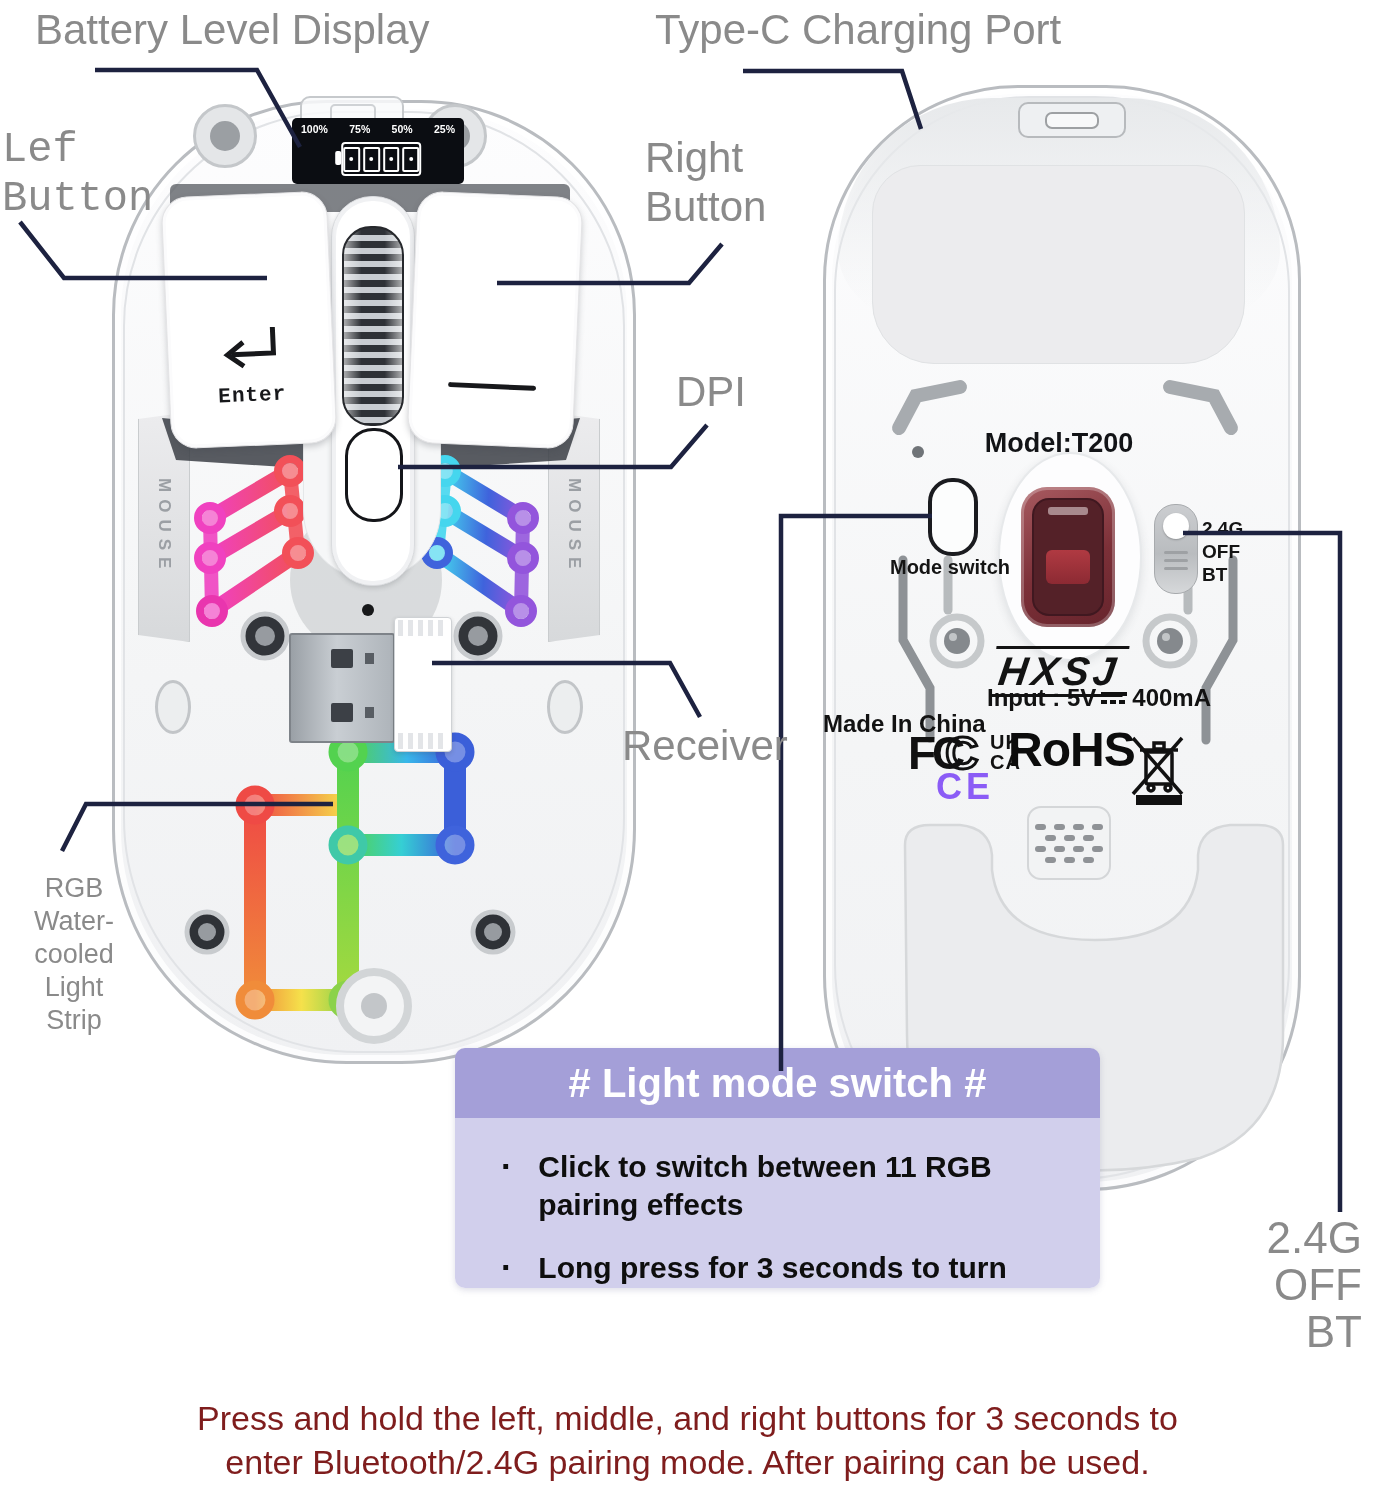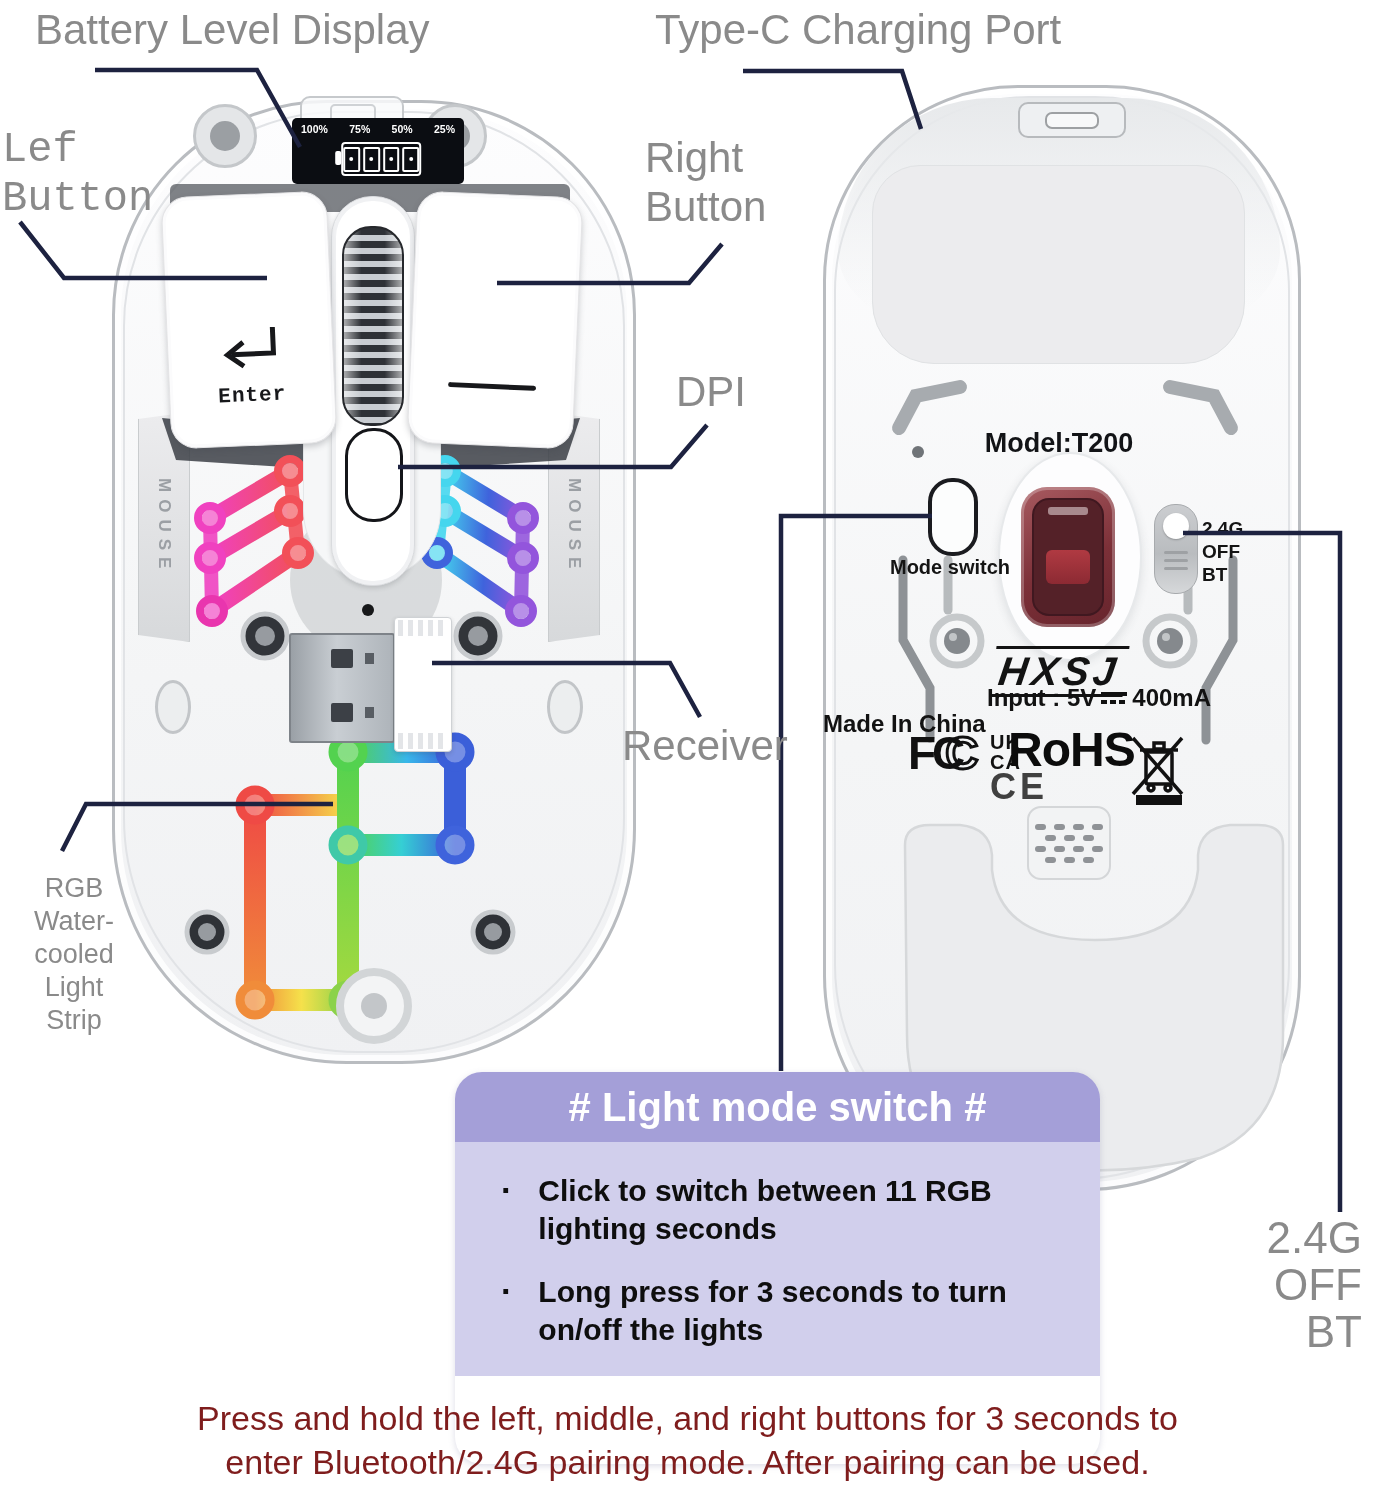--- a/index.html
+++ b/index.html
@@ -84,28 +84,28 @@
               border-top:3px solid #131313;border-bottom:3px solid #131313;padding:0 6px;}
   .input-row{left:823px;top:684px;width:472px;text-align:center;font-size:24px;font-weight:bold;color:#121212;z-index:9;margin-left:40px;}
   .dc{display:inline-block;width:26px;height:15px;margin:0 5px;vertical-align:baseline;
       background:linear-gradient(#111,#111) 0 1px/100% 4px no-repeat,
                  repeating-linear-gradient(90deg,#111 0 6px,transparent 6px 9px) 0 9px/100% 4px no-repeat;}
   .madein-row{left:823px;top:710px;width:472px;text-align:left;font-size:24px;font-weight:bold;color:#121212;z-index:9;}
   .cert-fcc{left:908px;top:726px;z-index:9;font-weight:bold;font-size:46px;color:#111;letter-spacing:-4px;}
   .cert-fcc .outline{color:transparent;-webkit-text-stroke:3px #111;margin-left:-16px;}
   .cert-ukca{left:990px;top:732px;z-index:9;font-size:20px;font-weight:bold;color:#111;line-height:20px;letter-spacing:1px;}
   .cert-rohs{left:1008px;top:722px;z-index:9;font-size:48px;font-weight:800;color:#0c0c0c;letter-spacing:-1px;}
-  .cert-ce{left:990px;top:766px;z-index:9;font-size:36px;font-weight:bold;color:#404040;letter-spacing:4px;}
+  .cert-ce{left:936px;top:766px;z-index:9;font-size:36px;font-weight:bold;color:#8b5cf6;letter-spacing:4px;}
   .weee-bar{left:1136px;top:795px;width:46px;height:10px;background:#111;z-index:9;}
   .speaker{left:1027px;top:806px;width:80px;height:62px;border:2px solid #d4d6d8;border-radius:14px;background:#f2f3f4;z-index:9;
            display:flex;flex-direction:column;justify-content:center;gap:5px;padding:4px 0;}
   .sp-row{display:flex;justify-content:center;gap:8px;}
   .sp-dot{width:11px;height:6px;border-radius:3px;background:#8f9296;}
   
-  .info-box{left:455px;top:1072px;width:645px;height:392px;border-radius:27px;overflow:hidden;z-index:40;
+  .info-box{left:455px;top:1048px;width:645px;height:240px;border-radius:10px;overflow:hidden;z-index:40;
             box-shadow:0 2px 6px rgba(120,120,160,.25);}
   .info-head{height:70px;background:#a49fd8;display:flex;align-items:center;justify-content:center;
              color:#ffffff;font-size:40px;font-weight:bold;}
   .info-body{background:#d1cfec;height:234px;padding:30px 30px 0 46px;box-sizing:border-box;}
   .bullet-row{display:flex;gap:14px;color:#0e0e0e;font-size:30px;font-weight:bold;line-height:1.25;margin-bottom:26px;}
   .bullet-marker{font-size:34px;line-height:1.1;}
   .bullet-line{display:block;margin-left:12px;}
   
   #label-rgb{left:8px;top:872px;width:132px;text-align:center;line-height:1.22;}
   #label-24g{left:1230px;top:1214px;width:132px;text-align:right;font-size:44px;line-height:1.07;}
@@ -463,21 +463,21 @@
     <div>BT</div>
   </div>
 
   <div class="abs info-box">
     <div class="info-head"># Light mode switch #</div>
     <div class="info-body">
       <div class="bullet-row">
         <span class="bullet-marker">·</span>
         <span>
           <span class="bullet-line">Click to switch between 11 RGB</span>
-          <span class="bullet-line">lighting seconds</span>
+          <span class="bullet-line">pairing effects</span>
         </span>
       </div>
       <div class="bullet-row">
         <span class="bullet-marker">·</span>
         <span>
           <span class="bullet-line">Long press for 3 seconds to turn</span>
           <span class="bullet-line">on/off the lights</span>
         </span>
       </div>
     </div>

